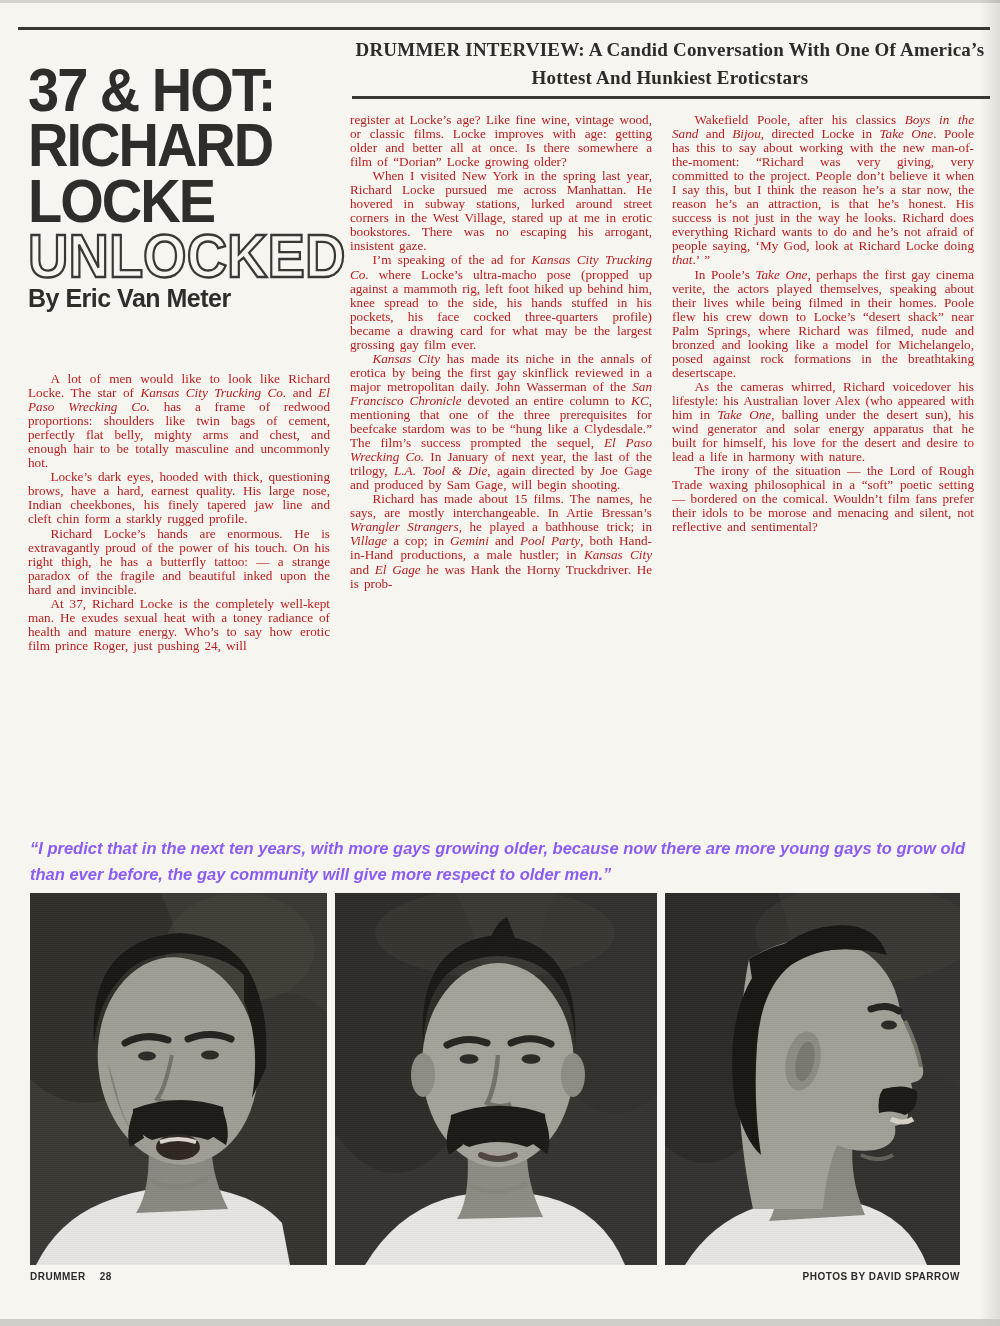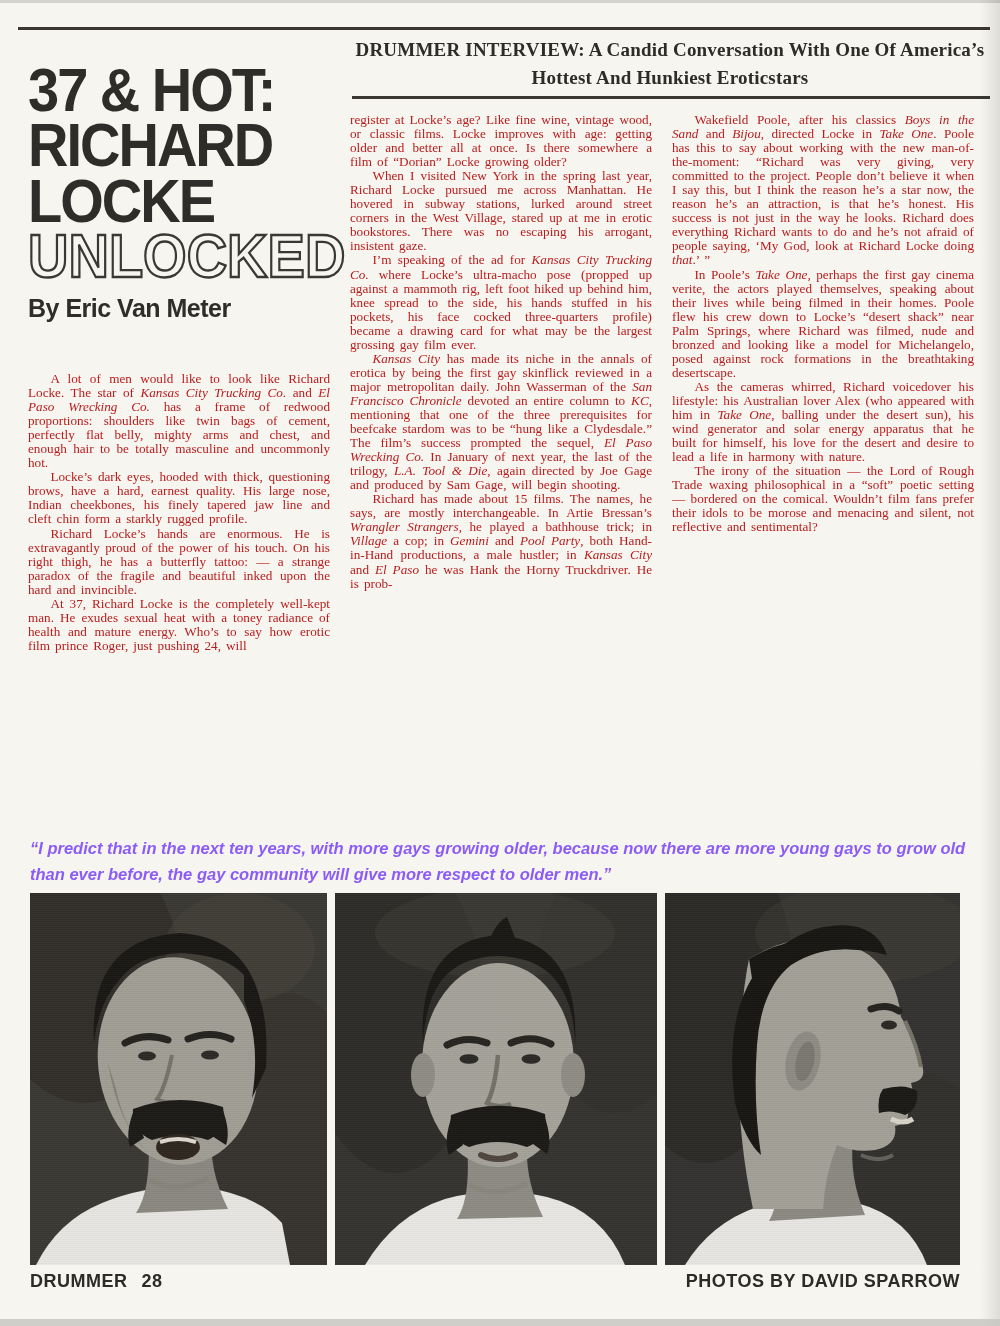--- a/index.html
+++ b/index.html
@@ -15,21 +15,21 @@
   .rule-banner{left:352px;top:96px;width:638px;height:3px;}
 
   .banner{position:absolute;left:350px;top:36px;width:640px;text-align:center;
           font-weight:bold;font-size:19px;line-height:1.45;color:#2e2c29;letter-spacing:.2px;}
 
   .title-block{position:absolute;left:28px;top:62px;width:320px;color:#2f2d2a;
           font-family:"Liberation Sans", sans-serif;font-weight:bold;}
   .title-line{font-size:56px;line-height:0.99;letter-spacing:-2px;transform:scaleY(1.08);
           transform-origin:left center;white-space:nowrap;}
   .title-outline{color:transparent;-webkit-text-stroke:2.2px #3a3835;letter-spacing:0px;}
-  .byline{font-size:25px;margin-top:10px;letter-spacing:-0.5px;}
+  .byline{font-size:25px;letter-spacing:-0.5px;}
 
   .col{position:absolute;width:302px;text-align:justify;font-size:13.2px;line-height:1.065;
        color:#b91c1c;word-spacing:0.14em;overflow:hidden;}
   .col1{left:28px;top:372px;height:408px;}
   .col2{left:350px;top:113px;height:668px;}
   .col3{left:672px;top:113px;height:668px;}
   .pg{margin:0;text-indent:1.7em;}
   .pg.cont{text-indent:0;}
 
   .pull-quote{position:absolute;left:30px;top:836px;width:948px;
@@ -38,21 +38,21 @@
 
   .photo-strip{position:absolute;left:30px;top:893px;width:930px;height:372px;display:flex;gap:8px;}
   .photo{position:relative;height:372px;overflow:hidden;background:#3a3833;}
   .photo svg{display:block;width:100%;height:100%;}
   .photo::after{content:"";position:absolute;inset:0;
        background:repeating-linear-gradient(0deg, rgba(255,255,255,0.03) 0 1px, rgba(0,0,0,0.04) 1px 2px);
        pointer-events:none;}
   .photo-1{width:297px;} .photo-2{width:322px;} .photo-3{width:295px;}
 
   .footer{position:absolute;left:30px;top:1271px;width:930px;display:flex;justify-content:space-between;
-       font-family:"Liberation Sans", sans-serif;font-weight:bold;font-size:18px;color:#2d2b28;
+       font-family:"Liberation Sans", sans-serif;font-weight:bold;font-size:10px;color:#2d2b28;
        letter-spacing:.5px;}
   .footer .mag{margin-right:14px;}
 </style>
 </head>
 <body>
 
 <div class="page">
 
   <div class="top-edge"></div>
   <div class="rule rule-top"></div>
@@ -76,21 +76,21 @@
     <p class="pg">Locke’s dark eyes, hooded with thick, questioning brows, have a hard, earnest quality. His large nose, Indian cheekbones, his finely tapered jaw line and cleft chin form a starkly rugged profile.</p>
     <p class="pg">Richard Locke’s hands are enormous. He is extravagantly proud of the power of his touch. On his right thigh, he has a butterfly tattoo: — a strange paradox of the fragile and beautiful inked upon the hard and invincible.</p>
     <p class="pg">At 37, Richard Locke is the completely well-kept man. He exudes sexual heat with a toney radiance of health and mature energy. Who’s to say how erotic film prince Roger, just pushing 24, will</p>
   </div>
 
   <div class="col col2">
     <p class="pg cont">register at Locke’s age? Like fine wine, vintage wood, or classic films. Locke improves with age: getting older and better all at once. Is there somewhere a film of “Dorian” Locke growing older?</p>
     <p class="pg">When I visited New York in the spring last year, Richard Locke pursued me across Manhattan. He hovered in subway stations, lurked around street corners in the West Village, stared up at me in erotic bookstores. There was no escaping his arrogant, insistent gaze.</p>
     <p class="pg">I’m speaking of the ad for <i>Kansas City Trucking Co.</i> where Locke’s ultra-macho pose (propped up against a mammoth rig, left foot hiked up behind him, knee spread to the side, his hands stuffed in his pockets, his face cocked three-quarters profile) became a drawing card for what may be the largest grossing gay film ever.</p>
     <p class="pg"><i>Kansas City</i> has made its niche in the annals of erotica by being the first gay skinflick reviewed in a major metropolitan daily. John Wasserman of the <i>San Francisco Chronicle</i> devoted an entire column to <i>KC</i>, mentioning that one of the three prerequisites for beefcake stardom was to be “hung like a Clydesdale.” The film’s success prompted the sequel, <i>El Paso Wrecking Co.</i> In January of next year, the last of the trilogy, <i>L.A. Tool &amp; Die</i>, again directed by Joe Gage and produced by Sam Gage, will begin shooting.</p>
-    <p class="pg">Richard has made about 15 films. The names, he says, are mostly interchangeable. In Artie Bressan’s <i>Wrangler Strangers</i>, he played a bathhouse trick; in <i>Village</i> a cop; in <i>Gemini</i> and <i>Pool Party</i>, both Hand-in-Hand productions, a male hustler; in <i>Kansas City</i> and <i>El Paso</i> he was Hank the Horny Truckdriver. He is prob-</p>
+    <p class="pg">Richard has made about 15 films. The names, he says, are mostly interchangeable. In Artie Bressan’s <i>Wrangler Strangers</i>, he played a bathhouse trick; in <i>Village</i> a cop; in <i>Gemini</i> and <i>Pool Party</i>, both Hand-in-Hand productions, a male hustler; in <i>Kansas City</i> and <i>El Gage</i> he was Hank the Horny Truckdriver. He is prob-</p>
   </div>
 
   <div class="col col3">
     <p class="pg">Wakefield Poole, after his classics <i>Boys in the Sand</i> and <i>Bijou</i>, directed Locke in <i>Take One</i>. Poole has this to say about working with the new man-of-the-moment: “Richard was very giving, very committed to the project. People don’t believe it when I say this, but I think the reason he’s a star now, the reason he’s an attraction, is that he’s honest. His success is not just in the way he looks. Richard does everything Richard wants to do and he’s not afraid of people saying, ‘My God, look at Richard Locke doing <i>that</i>.’ ”</p>
     <p class="pg">In Poole’s <i>Take One</i>, perhaps the first gay cinema verite, the actors played themselves, speaking about their lives while being filmed in their homes. Poole flew his crew down to Locke’s “desert shack” near Palm Springs, where Richard was filmed, nude and bronzed and looking like a model for Michelangelo, posed against rock formations in the breathtaking desertscape.</p>
     <p class="pg">As the cameras whirred, Richard voicedover his lifestyle: his Australian lover Alex (who appeared with him in <i>Take One</i>, balling under the desert sun), his wind generator and solar energy apparatus that he built for himself, his love for the desert and desire to lead a life in harmony with nature.</p>
     <p class="pg">The irony of the situation — the Lord of Rough Trade waxing philosophical in a “soft” poetic setting — bordered on the comical. Wouldn’t film fans prefer their idols to be morose and menacing and silent, not reflective and sentimental?</p>
   </div>
 
   <div class="pull-quote">“I predict that in the next ten years, with more gays growing older, because now there are more young gays to grow old than ever before, the gay community will give more respect to older men.”</div>

